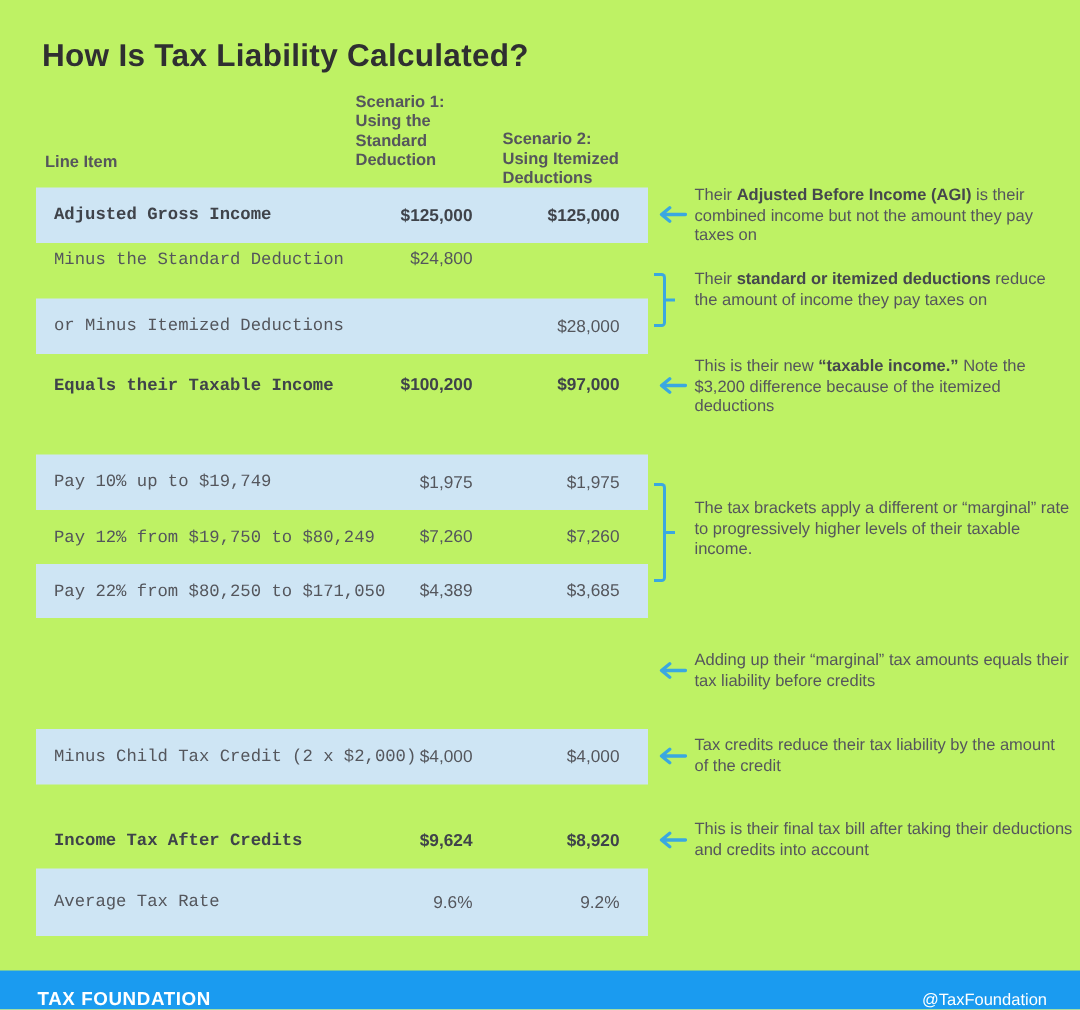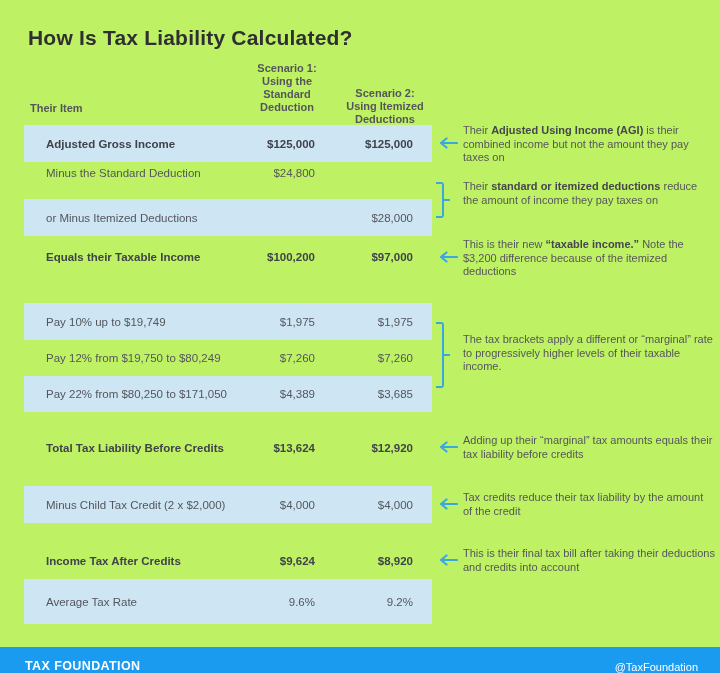--- a/index.html
+++ b/index.html
@@ -6,33 +6,33 @@
   body { background:#ffffff; font-family:"Liberation Sans", sans-serif; }
   #page {
     position:relative; width:720px; height:673px; background:#bef264; overflow:hidden;
   }
   #title {
     position:absolute; left:28px; top:26px;
     font-size:21px; font-weight:700; color:#2f2f31; letter-spacing:0.2px;
   }
   .col-head {
     position:absolute; font-size:11px; font-weight:700; color:#55565c;
-    line-height:13px; white-space:pre-line; text-align:center;
+    line-height:13px; white-space:pre-line; text-align:left;
   }
   #head-line-item { left:30px; top:102px; text-align:left; }
   #head-s1 { left:237px; top:62px; width:100px; }
   #head-s2 { left:335px; top:75px; width:100px;margin-top:12px; }
   .row {
     position:absolute; left:24px; width:408px;
     display:flex; align-items:center;
     font-size:11.5px; color:#54565c;
   }
   .row.blue { background:#cee5f4; }
   .row.bold { font-weight:700; color:#3f434a; }
-  .row .label { padding-left:22px; }
+  .row .label { padding-left:12px;font-family:Liberation Mono, monospace; }
   .row .val {
     position:absolute; top:0; height:100%; width:95px;
     display:flex; align-items:center; justify-content:flex-end;
   }
   .row .val1 { right:117px; }
   .row .val2 { right:19px; }
   .ann {
     position:absolute; left:463px; width:252px;
     font-size:11px; line-height:13.5px; color:#55565c;
   }
@@ -56,21 +56,21 @@
   #footer .f-left { font-size:12.5px; font-weight:700; letter-spacing:0.4px; }
   #footer .f-right { font-size:11px; }
 </style>
 </head>
 <body>
 
 <div id="page">
 
   <h1 id="title">How Is Tax Liability Calculated?</h1>
 
-  <div class="col-head" id="head-line-item">Their Item</div>
+  <div class="col-head" id="head-line-item">Line Item</div>
   <div class="col-head" id="head-s1">Scenario 1:
 Using the
 Standard
 Deduction</div>
   <div class="col-head" id="head-s2">Scenario 2:
 Using Itemized
 Deductions</div>
 
   <div class="row blue bold" style="top:125px;height:37px">
     <span class="label">Adjusted Gross Income</span>
@@ -100,25 +100,20 @@
   <div class="row" style="top:340px;height:36px">
     <span class="label">Pay 12% from $19,750 to $80,249</span>
     <span class="val val1">$7,260</span>
     <span class="val val2">$7,260</span>
   </div>
   <div class="row blue" style="top:376px;height:36px">
     <span class="label">Pay 22% from $80,250 to $171,050</span>
     <span class="val val1">$4,389</span>
     <span class="val val2">$3,685</span>
   </div>
-  <div class="row bold" style="top:429px;height:37px">
-    <span class="label">Total Tax Liability Before Credits</span>
-    <span class="val val1">$13,624</span>
-    <span class="val val2">$12,920</span>
-  </div>
   <div class="row blue" style="top:486px;height:37px">
     <span class="label">Minus Child Tax Credit (2 x $2,000)</span>
     <span class="val val1">$4,000</span>
     <span class="val val2">$4,000</span>
   </div>
   <div class="row bold" style="top:542px;height:37px">
     <span class="label">Income Tax After Credits</span>
     <span class="val val1">$9,624</span>
     <span class="val val2">$8,920</span>
   </div>
@@ -140,21 +135,21 @@
     <path d="M19 6 H4 M8.5 1.5 L3 6 L8.5 10.5" stroke="#3aa8e0" stroke-width="2.2" fill="none" stroke-linecap="round" stroke-linejoin="round"></path>
   </svg>
   <svg class="arrow-icon" style="top:498px" width="20" height="12">
     <path d="M19 6 H4 M8.5 1.5 L3 6 L8.5 10.5" stroke="#3aa8e0" stroke-width="2.2" fill="none" stroke-linecap="round" stroke-linejoin="round"></path>
   </svg>
   <svg class="arrow-icon" style="top:554px" width="20" height="12">
     <path d="M19 6 H4 M8.5 1.5 L3 6 L8.5 10.5" stroke="#3aa8e0" stroke-width="2.2" fill="none" stroke-linecap="round" stroke-linejoin="round"></path>
   </svg>
 
   <div class="ann" style="top:124px">
-    <span>Their </span><b>Adjusted Using Income (AGI)</b><span> is their combined income but not the amount they pay taxes on</span>
+    <span>Their </span><b>Adjusted Before Income (AGI)</b><span> is their combined income but not the amount they pay taxes on</span>
   </div>
   <div class="ann" style="top:180px">
     <span>Their </span><b>standard or itemized deductions</b><span> reduce the amount of income they pay taxes on</span>
   </div>
   <div class="ann" style="top:238px">
     <span>This is their new </span><b>“taxable income.”</b><span> Note the $3,200 difference because of the itemized deductions</span>
   </div>
   <div class="ann" style="top:333px">
     <span>The tax brackets apply a different or “marginal” rate to progressively higher levels of their taxable income.</span>
   </div>

